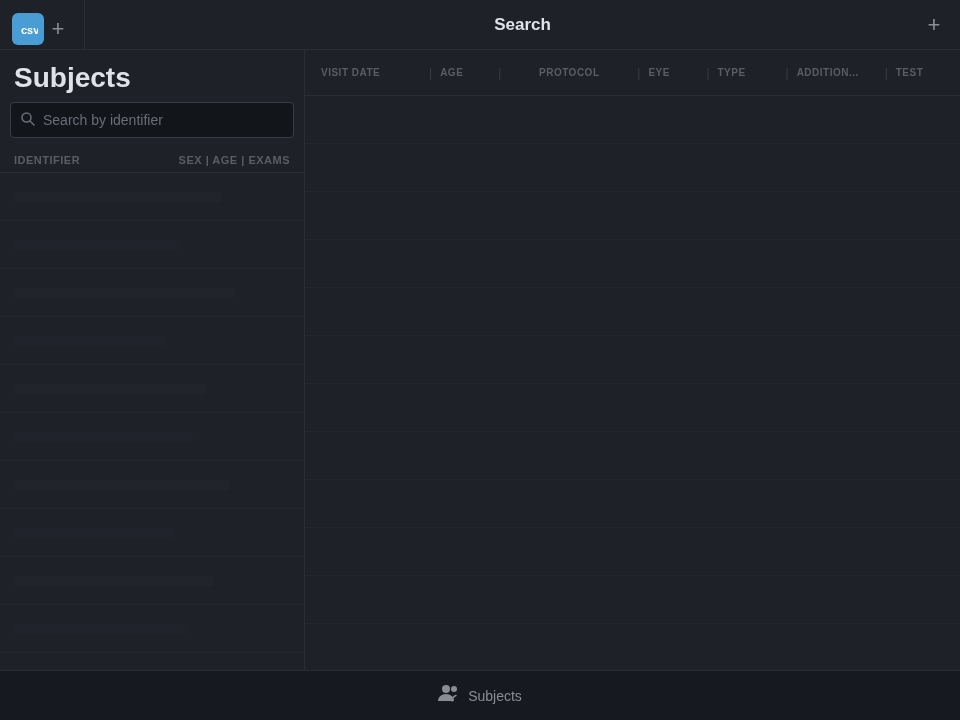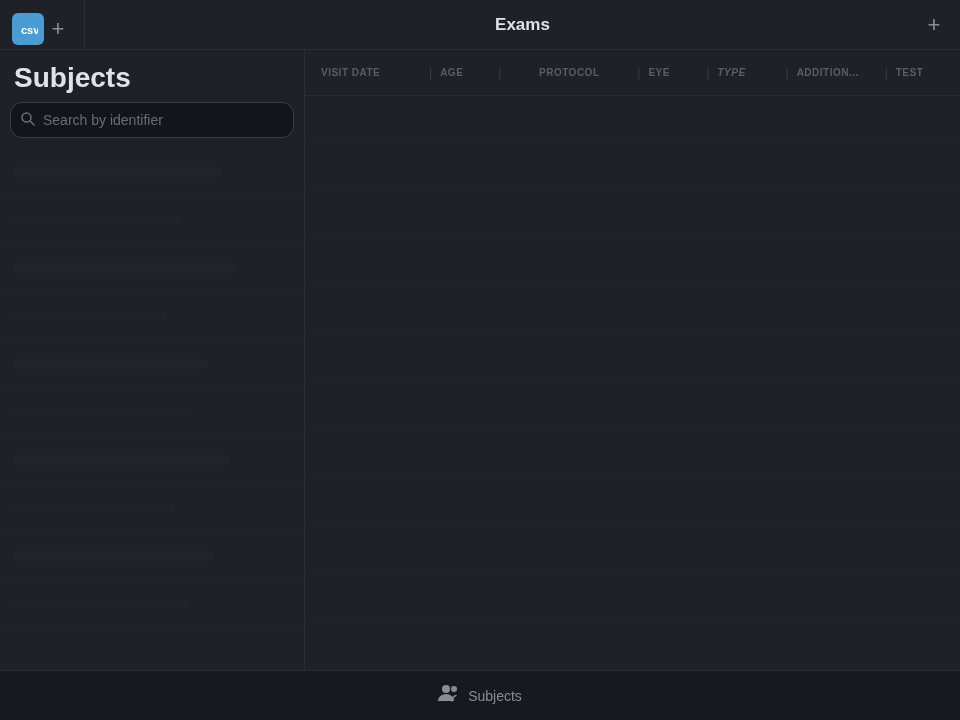--- a/index.html
+++ b/index.html
@@ -108,21 +108,21 @@
       color: #e0e2e8;
       font-size: 28px;
       font-weight: 700;
       padding: 12px 14px 8px;
     }
 
     .search-bar {
       margin: 0 10px 10px;
       background: #12151a;
       border: 1px solid #3a3d46;
-      border-radius: 12px;
+      border-radius: 4px;
       display: flex;
       align-items: center;
       padding: 0 10px;
       height: 36px;
     }
 
     .search-icon {
       color: #6a6d76;
       margin-right: 8px;
       font-size: 14px;
@@ -216,21 +216,21 @@
     .exam-col-separator {
       color: #3a3d46;
       margin: 0 8px;
       font-size: 12px;
     }
 
     .col-visit-date { width: 100px; }
     .col-age { width: 50px; }
     .col-protocol { width: 120px; text-align: center; }
     .col-eye { width: 50px; }
-    .col-type { width: 60px; font-style: italic; }
+    .col-type { width: 60px; }
     .col-additional { width: 80px; }
     .col-test { width: 60px; }
 
     .exam-rows {
       flex: 1;
       overflow-y: auto;
     }
 
     .exam-row {
       height: 48px;
@@ -271,37 +271,41 @@
   <div class="left-header">
     <div class="app-icon">
       <svg width="20" height="20" viewBox="0 0 20 20" fill="none">
         <rect width="20" height="20" rx="3" fill="#4a9dd4"></rect>
         <text x="3" y="15" font-size="11" font-weight="bold" fill="white" font-family="sans-serif">csv</text>
       </svg>
     </div>
     <button class="add-btn-left">+</button>
   </div>
   <div class="right-header">
-    <span class="panel-title">Exams</span>
+    <span class="panel-title">Search</span>
     <button class="add-btn-right">+</button>
   </div>
 </div>
 
 <div class="main-content">
 
   <div class="left-content">
     <h1 class="subjects-title">Subjects</h1>
     <div class="search-bar">
       <span class="search-icon">
         <svg width="14" height="14" viewBox="0 0 14 14" fill="none">
           <circle cx="5.5" cy="5.5" r="4.5" stroke="#6a6d76" stroke-width="1.5"></circle>
           <line x1="9" y1="9" x2="13" y2="13" stroke="#6a6d76" stroke-width="1.5" stroke-linecap="round"></line>
         </svg>
       </span>
       <input class="search-input" type="text" placeholder="Search by identifier" style="">
+    </div>
+    <div class="column-headers-left">
+      <span class="col-header">IDENTIFIER</span>
+      <span class="col-header-right">SEX | AGE | EXAMS</span>
     </div>
     <div class="subject-rows">
       <div class="subject-row">
           <div class="row-placeholder" style="width:75%; opacity:0.3"></div>
         </div>
       <div class="subject-row">
           <div class="row-placeholder" style="width:60%; opacity:0.25"></div>
         </div>
       <div class="subject-row">
           <div class="row-placeholder" style="width:80%; opacity:0.3"></div>

